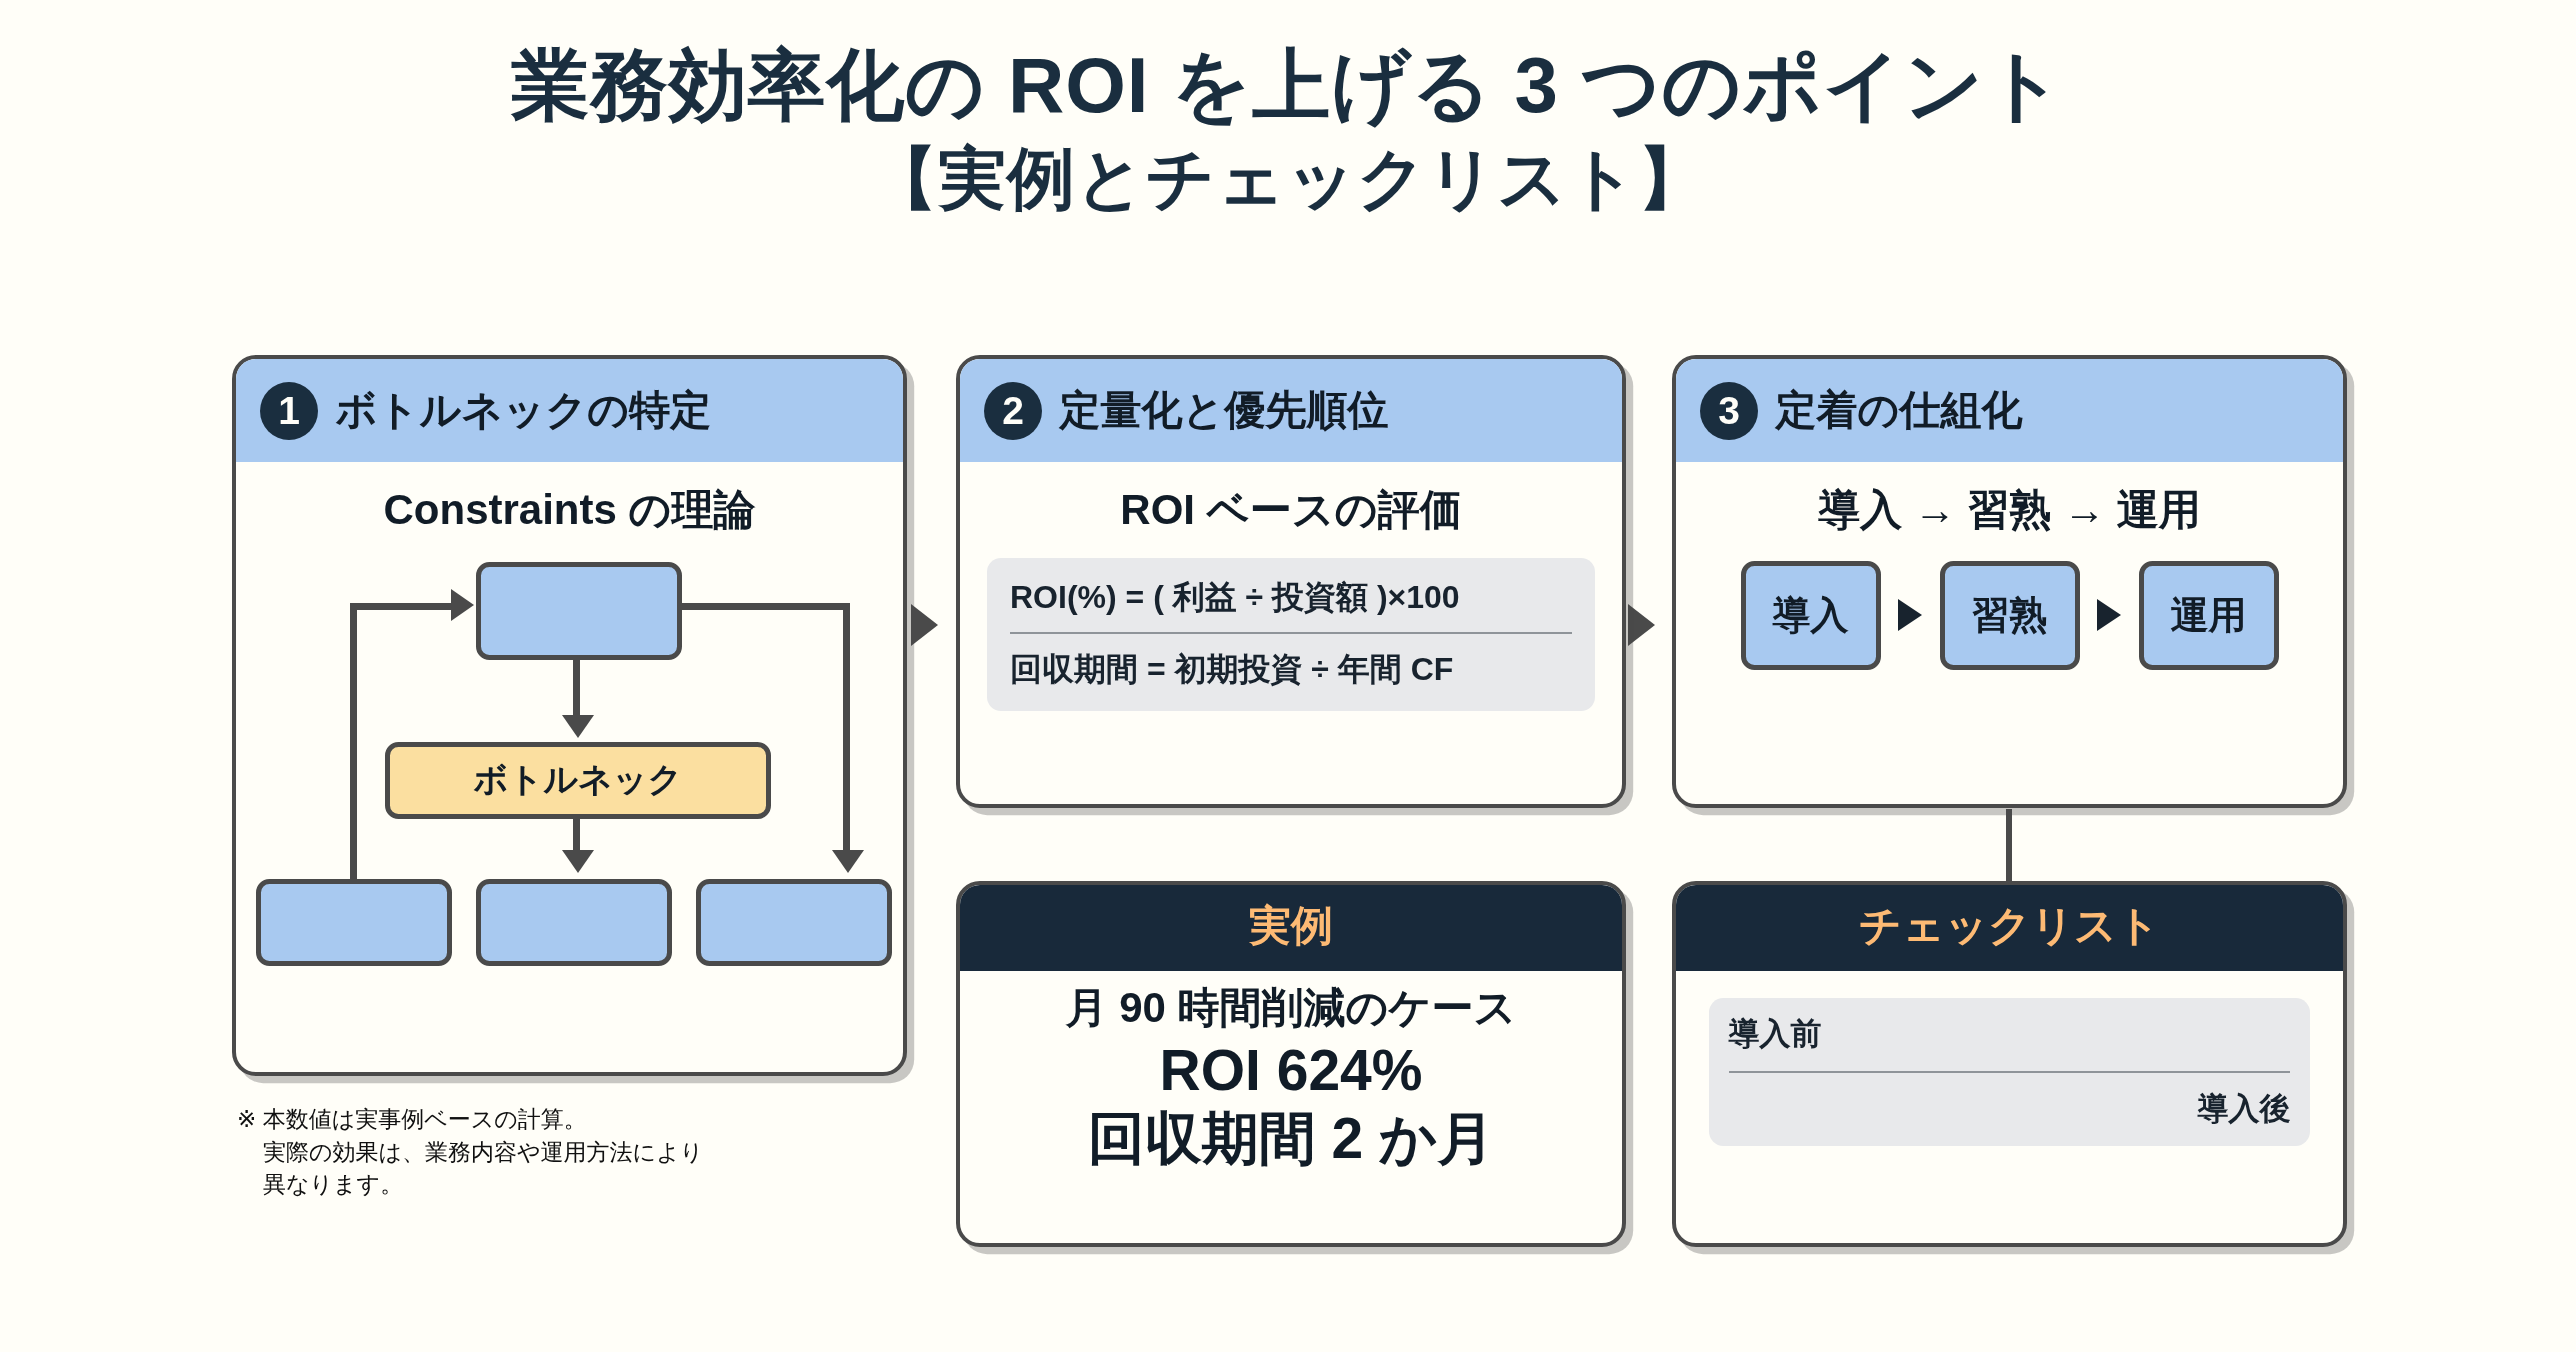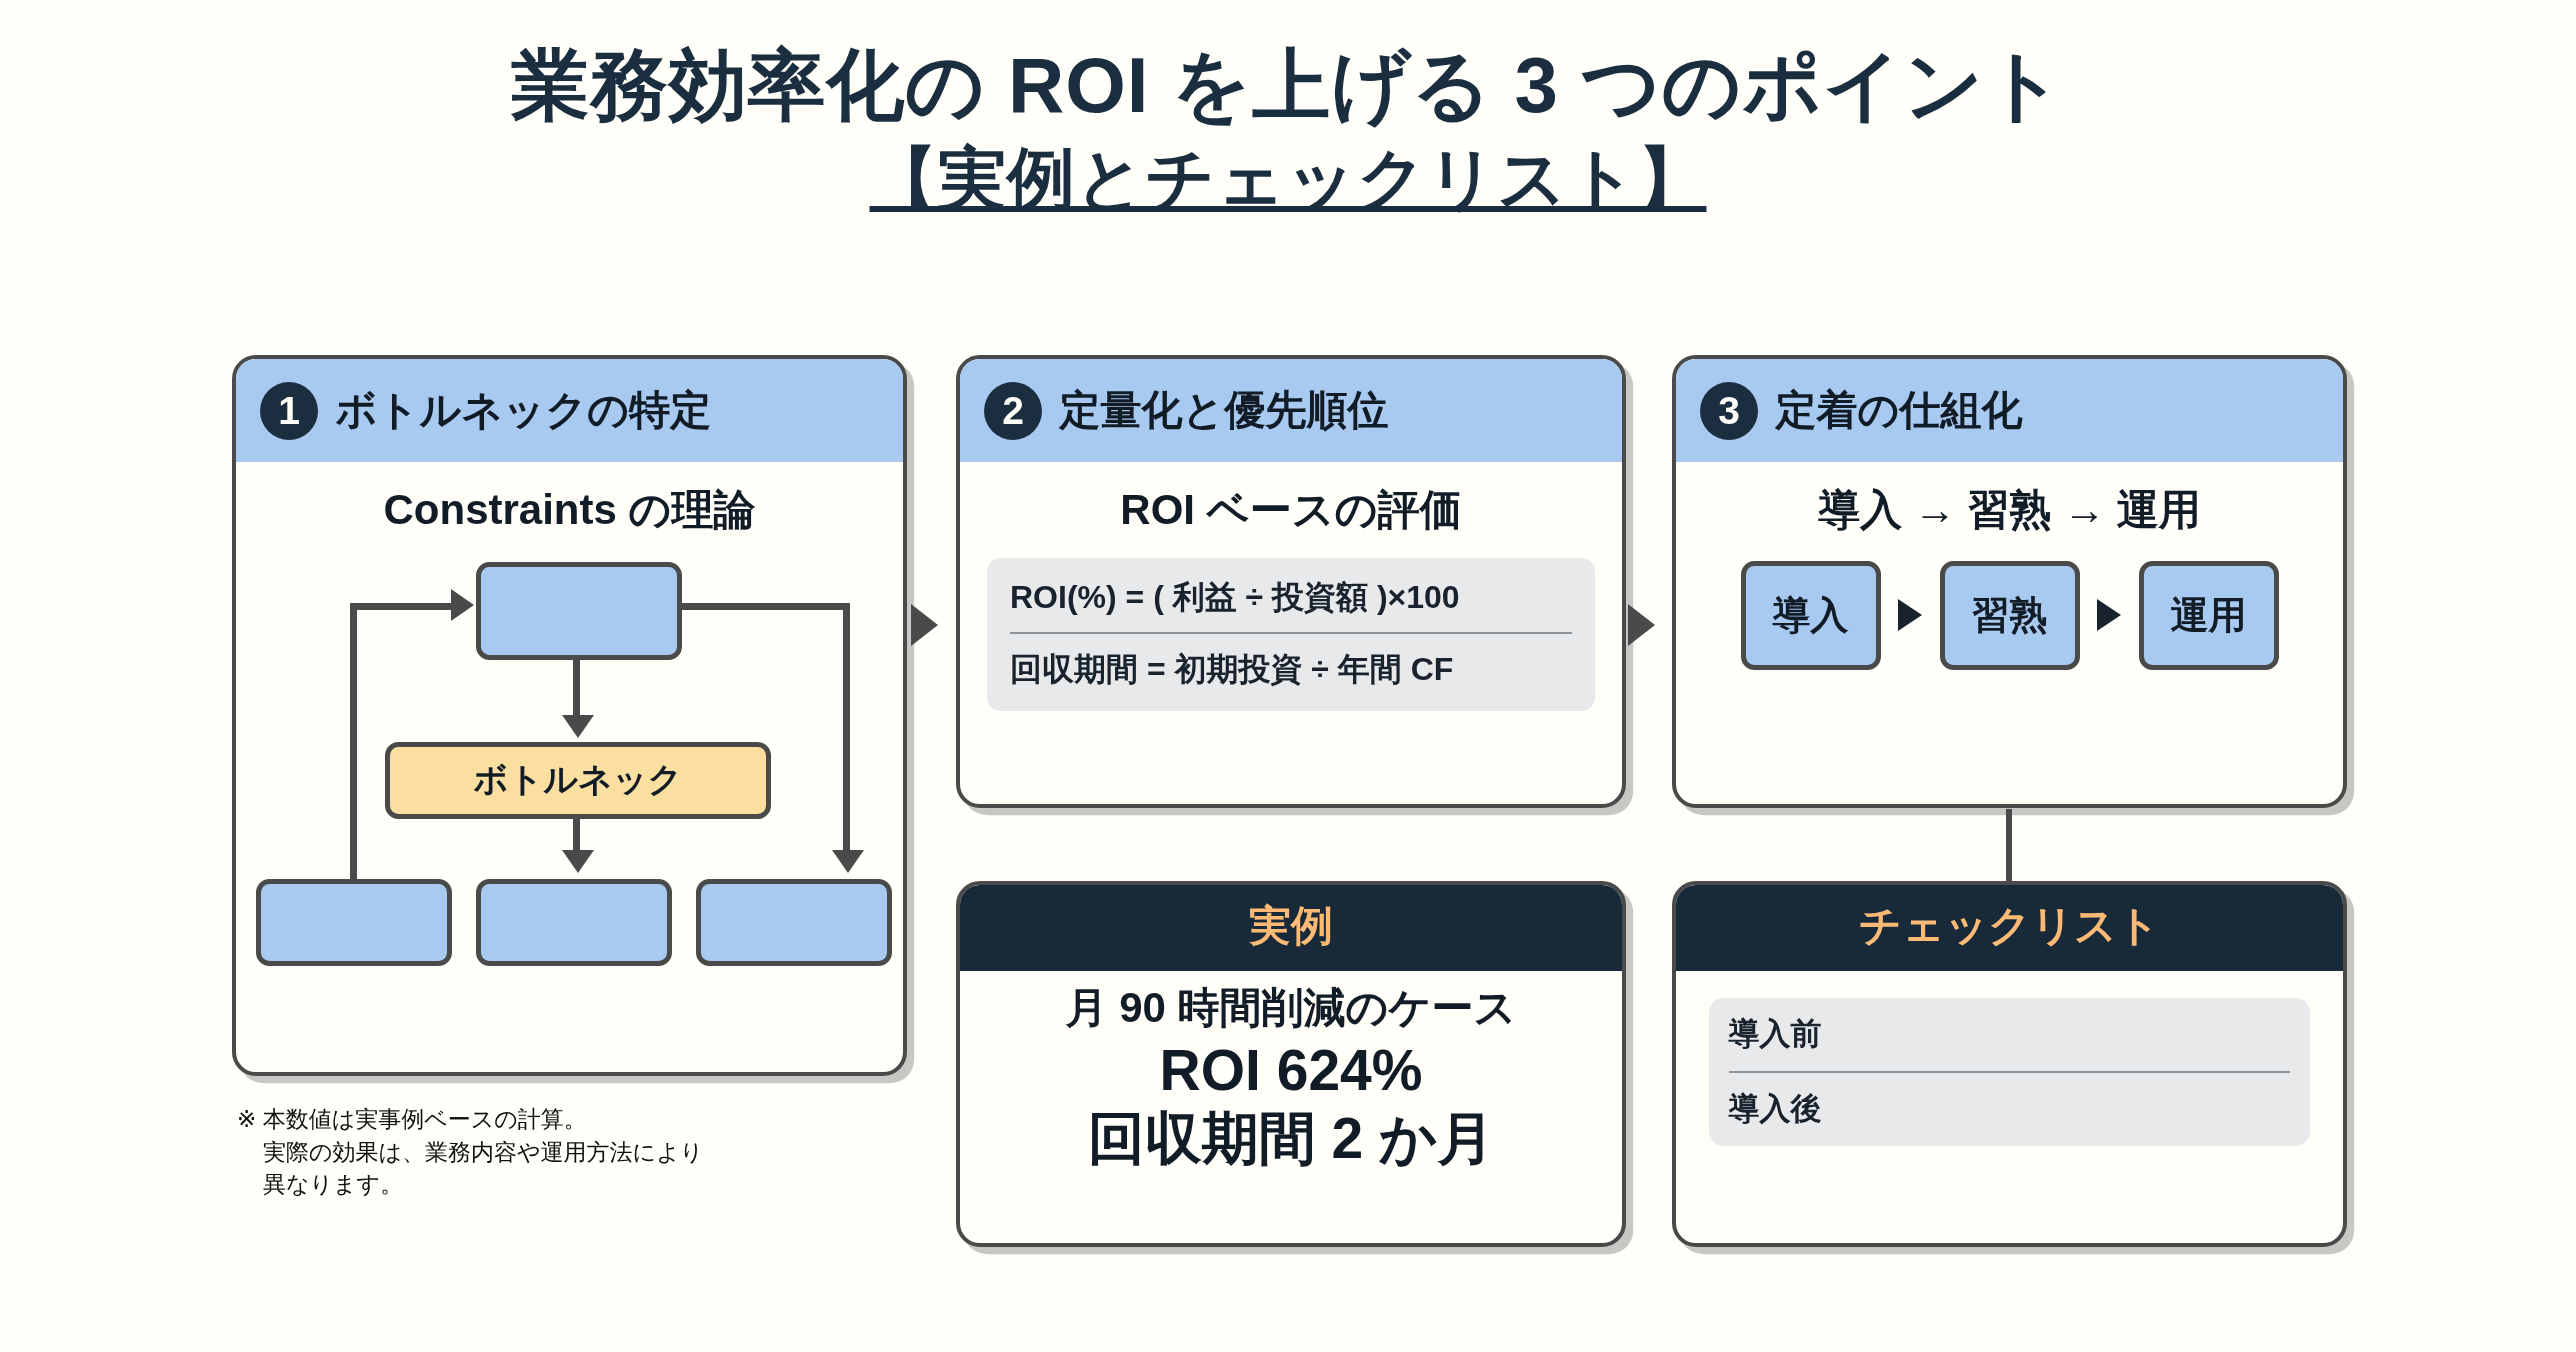--- a/index.html
+++ b/index.html
@@ -18,21 +18,21 @@
     position:absolute; left:0; top:36px; width:2576px;
     text-align:center;
   }
   .title-line {
     color:#1a2e3f;
     font-weight:bold;
     letter-spacing:0.01em;
     white-space:nowrap;
   }
   #title-line-1 { font-size:78px; line-height:1.28; }
-  #title-line-2 { font-size:68px; line-height:1.24;text-decoration:underline; }
+  #title-line-2 { font-size:68px; line-height:1.24; }
 
   
   .card {
     position:absolute;
     background:#fffef8;
     border:4.6px solid #4a4a4a;
     border-radius:24px;
     overflow:hidden;
     box-shadow:7.2px 7.2px 0 rgba(74,74,74,0.30);
   }
@@ -207,21 +207,21 @@
     border-radius:14.4px;
     padding:0 19.6px;
   }
   .checklist-item {
     color:#18232e;
     font-size:31px;
     font-weight:bold;
     padding:15.5px 0 15.5px 0;
     white-space:nowrap;
   }
-  .checklist-item + .checklist-item { border-top:2.1px solid #8f9499; }
+  .checklist-item + .checklist-item { border-top:2.1px solid #8f9499;text-align:right; }
 
   
   #connector-card3-checklist {
     position:absolute; left:2006px; top:809px; width:5.7px; height:75px;
     background:#4a4a4a;
   }
 
   
   #footnote {
     position:absolute; left:237px; top:1103px; width:773px;

